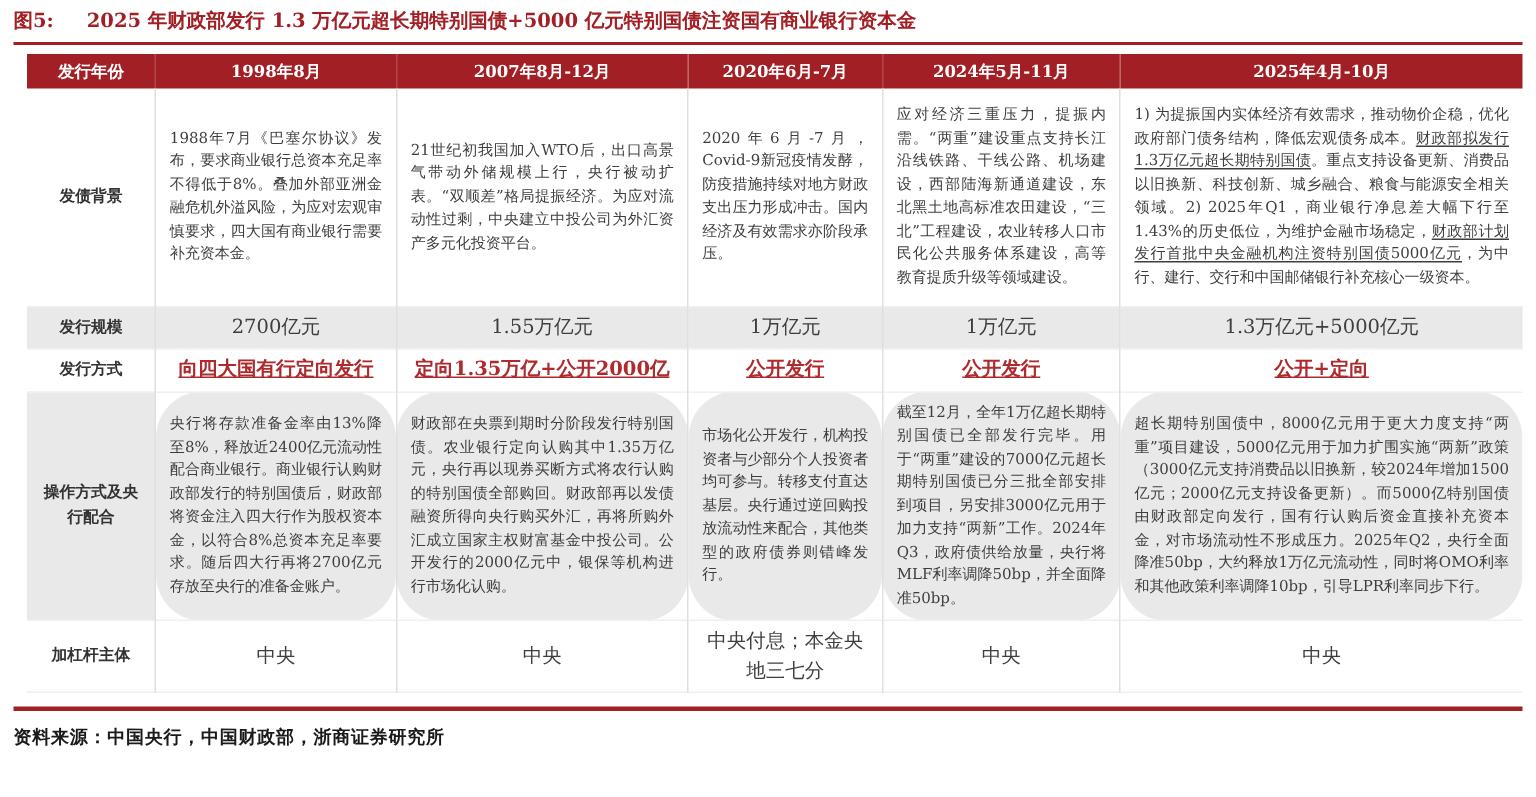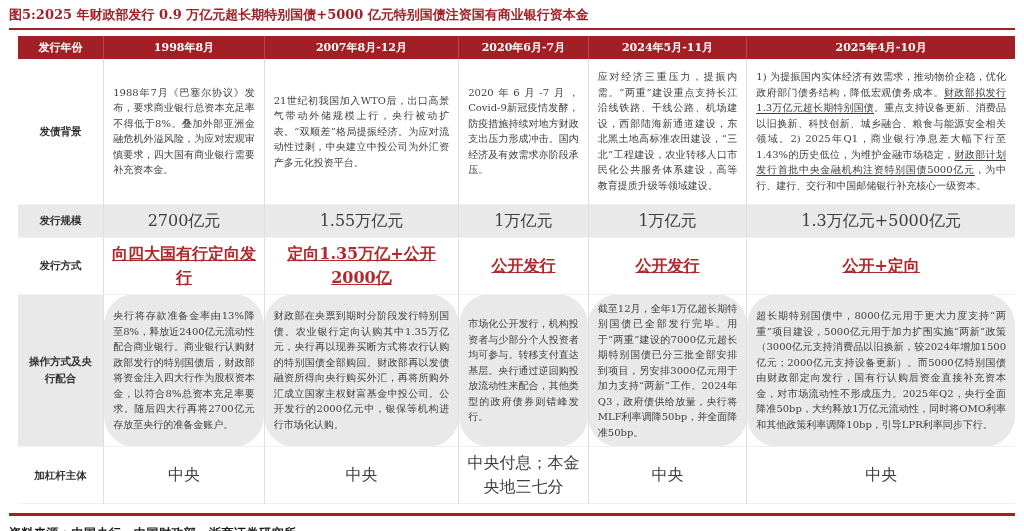--- a/index.html
+++ b/index.html
@@ -7,53 +7,53 @@
     --red_text:#AE2A2D;
     --row_alt:#E9E9E9;
     --body_text:#3E3E3E;
     --border:#DFDFDF;
   }
   *{margin:0;padding:0;box-sizing:border-box;}
   html,body{width:1024px;height:531px;overflow:hidden;background:#FFFFFF;}
   body{font-family:"DejaVu Serif","Liberation Serif",serif;}
   .page{padding:5px 9px 0;}
   .fig-title{display:flex;align-items:baseline;color:var(--accent);font-weight:bold;font-size:13px;line-height:19px;}
-  .fig-label{white-space:nowrap;text-align:right;}
+  .fig-label{margin-right:22px;white-space:nowrap;text-align:right;}
   .rule-top{height:2px;background:var(--accent);margin-top:4px;}
   table.grid{table-layout:fixed;border-collapse:collapse;width:calc(100% - 9px);margin:6px 0 0 9px;}
   col.c-label{width:8.6%;} col.c-1998{width:16.1%;} col.c-2007{width:19.5%;}
   col.c-2020{width:13.0%;} col.c-2024{width:15.9%;} col.c-2025{width:26.9%;}
   thead th{background:var(--accent);color:#FFFFFF;font-size:11px;font-weight:600;height:23px;padding:2px 4px;border-left:1px solid rgba(255,255,255,0.18);}
   thead th:first-child{border-left:none;}
   tbody tr.alt{background:var(--row_alt);}
   tbody th.rowlabel{font-size:10.5px;font-weight:bold;color:#333;text-align:center;vertical-align:middle;padding:4px 6px;line-height:1.6;}
   tbody td{vertical-align:middle;border-left:1px solid var(--border);color:var(--body_text);}
   tbody tr{border-bottom:1px solid #F0F0F0;}
   td.para{font-size:10px;line-height:1.55;text-align:justify;padding:6px 9px;border-radius:31px;}
-  td.val{font-size:16px;text-align:center;padding:4px 6px;line-height:1.5;}
+  td.val{font-size:13px;text-align:center;padding:4px 6px;line-height:1.5;}
   tr.method td{color:var(--red_text);font-weight:bold;text-decoration:underline;}
   .ul{text-decoration:underline;text-underline-offset:2px;}
   tr.h-bg td, tr.h-bg th{height:145px;}
   tr.h-scale td{height:26px;}
   tr.h-method td{height:28px;}
   tr.h-op td, tr.h-op th{height:140px;}
   tr.h-tenor td{height:27px;}
   tr.h-def td{height:28px;}
   tr.h-lev td{height:30px;}
   .rule-bottom{height:3px;background:var(--accent);margin-top:9px;}
   .source{margin-top:9px;font-size:12px;font-weight:600;color:#1A1A1A;letter-spacing:0.5px;}
 </style>
 </head>
 <body>
 
 <div class="page">
 
   <div class="fig-title">
     <span class="fig-label">图5:</span>
-    <span class="fig-text">2025 年财政部发行 0.9 万亿元超长期特别国债+5000 亿元特别国债注资国有商业银行资本金</span>
+    <span class="fig-text">2025 年财政部发行 1.3 万亿元超长期特别国债+5000 亿元特别国债注资国有商业银行资本金</span>
   </div>
   <div class="rule-top"></div>
 
   <table class="grid">
     <colgroup>
       <col class="c-label">
         <col class="c-1998">
         <col class="c-2007">
         <col class="c-2020">
         <col class="c-2024">

